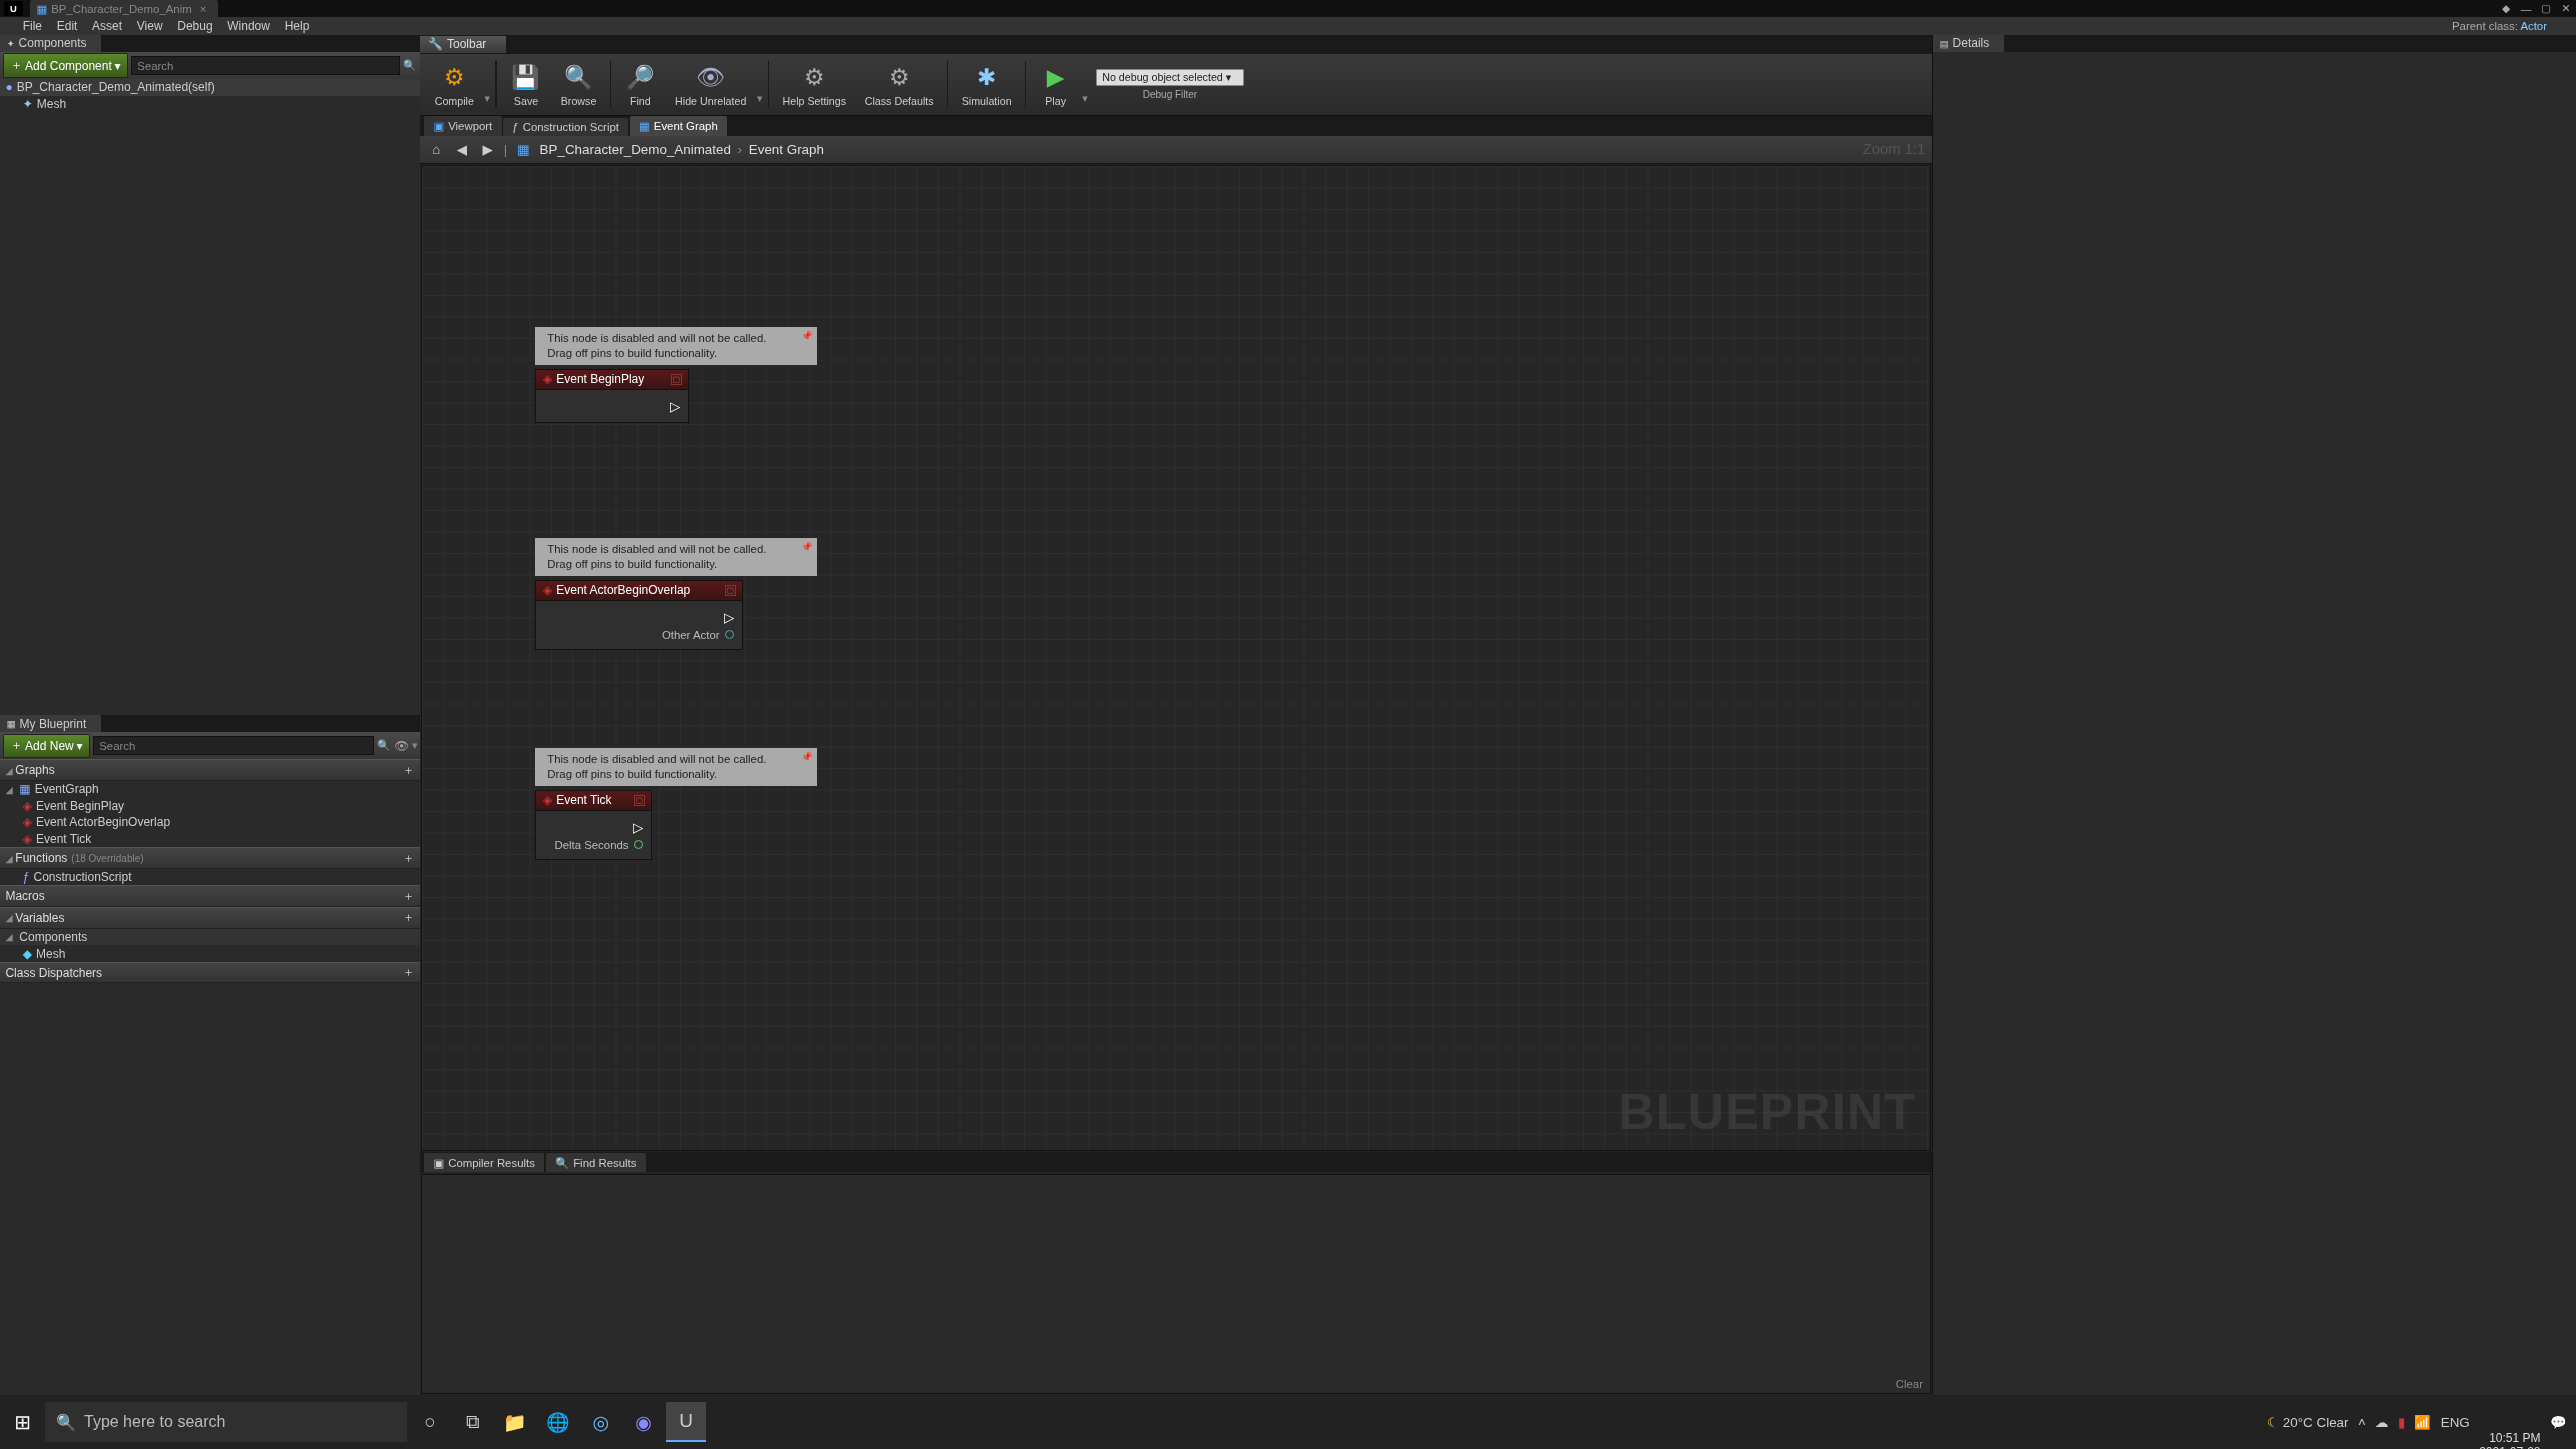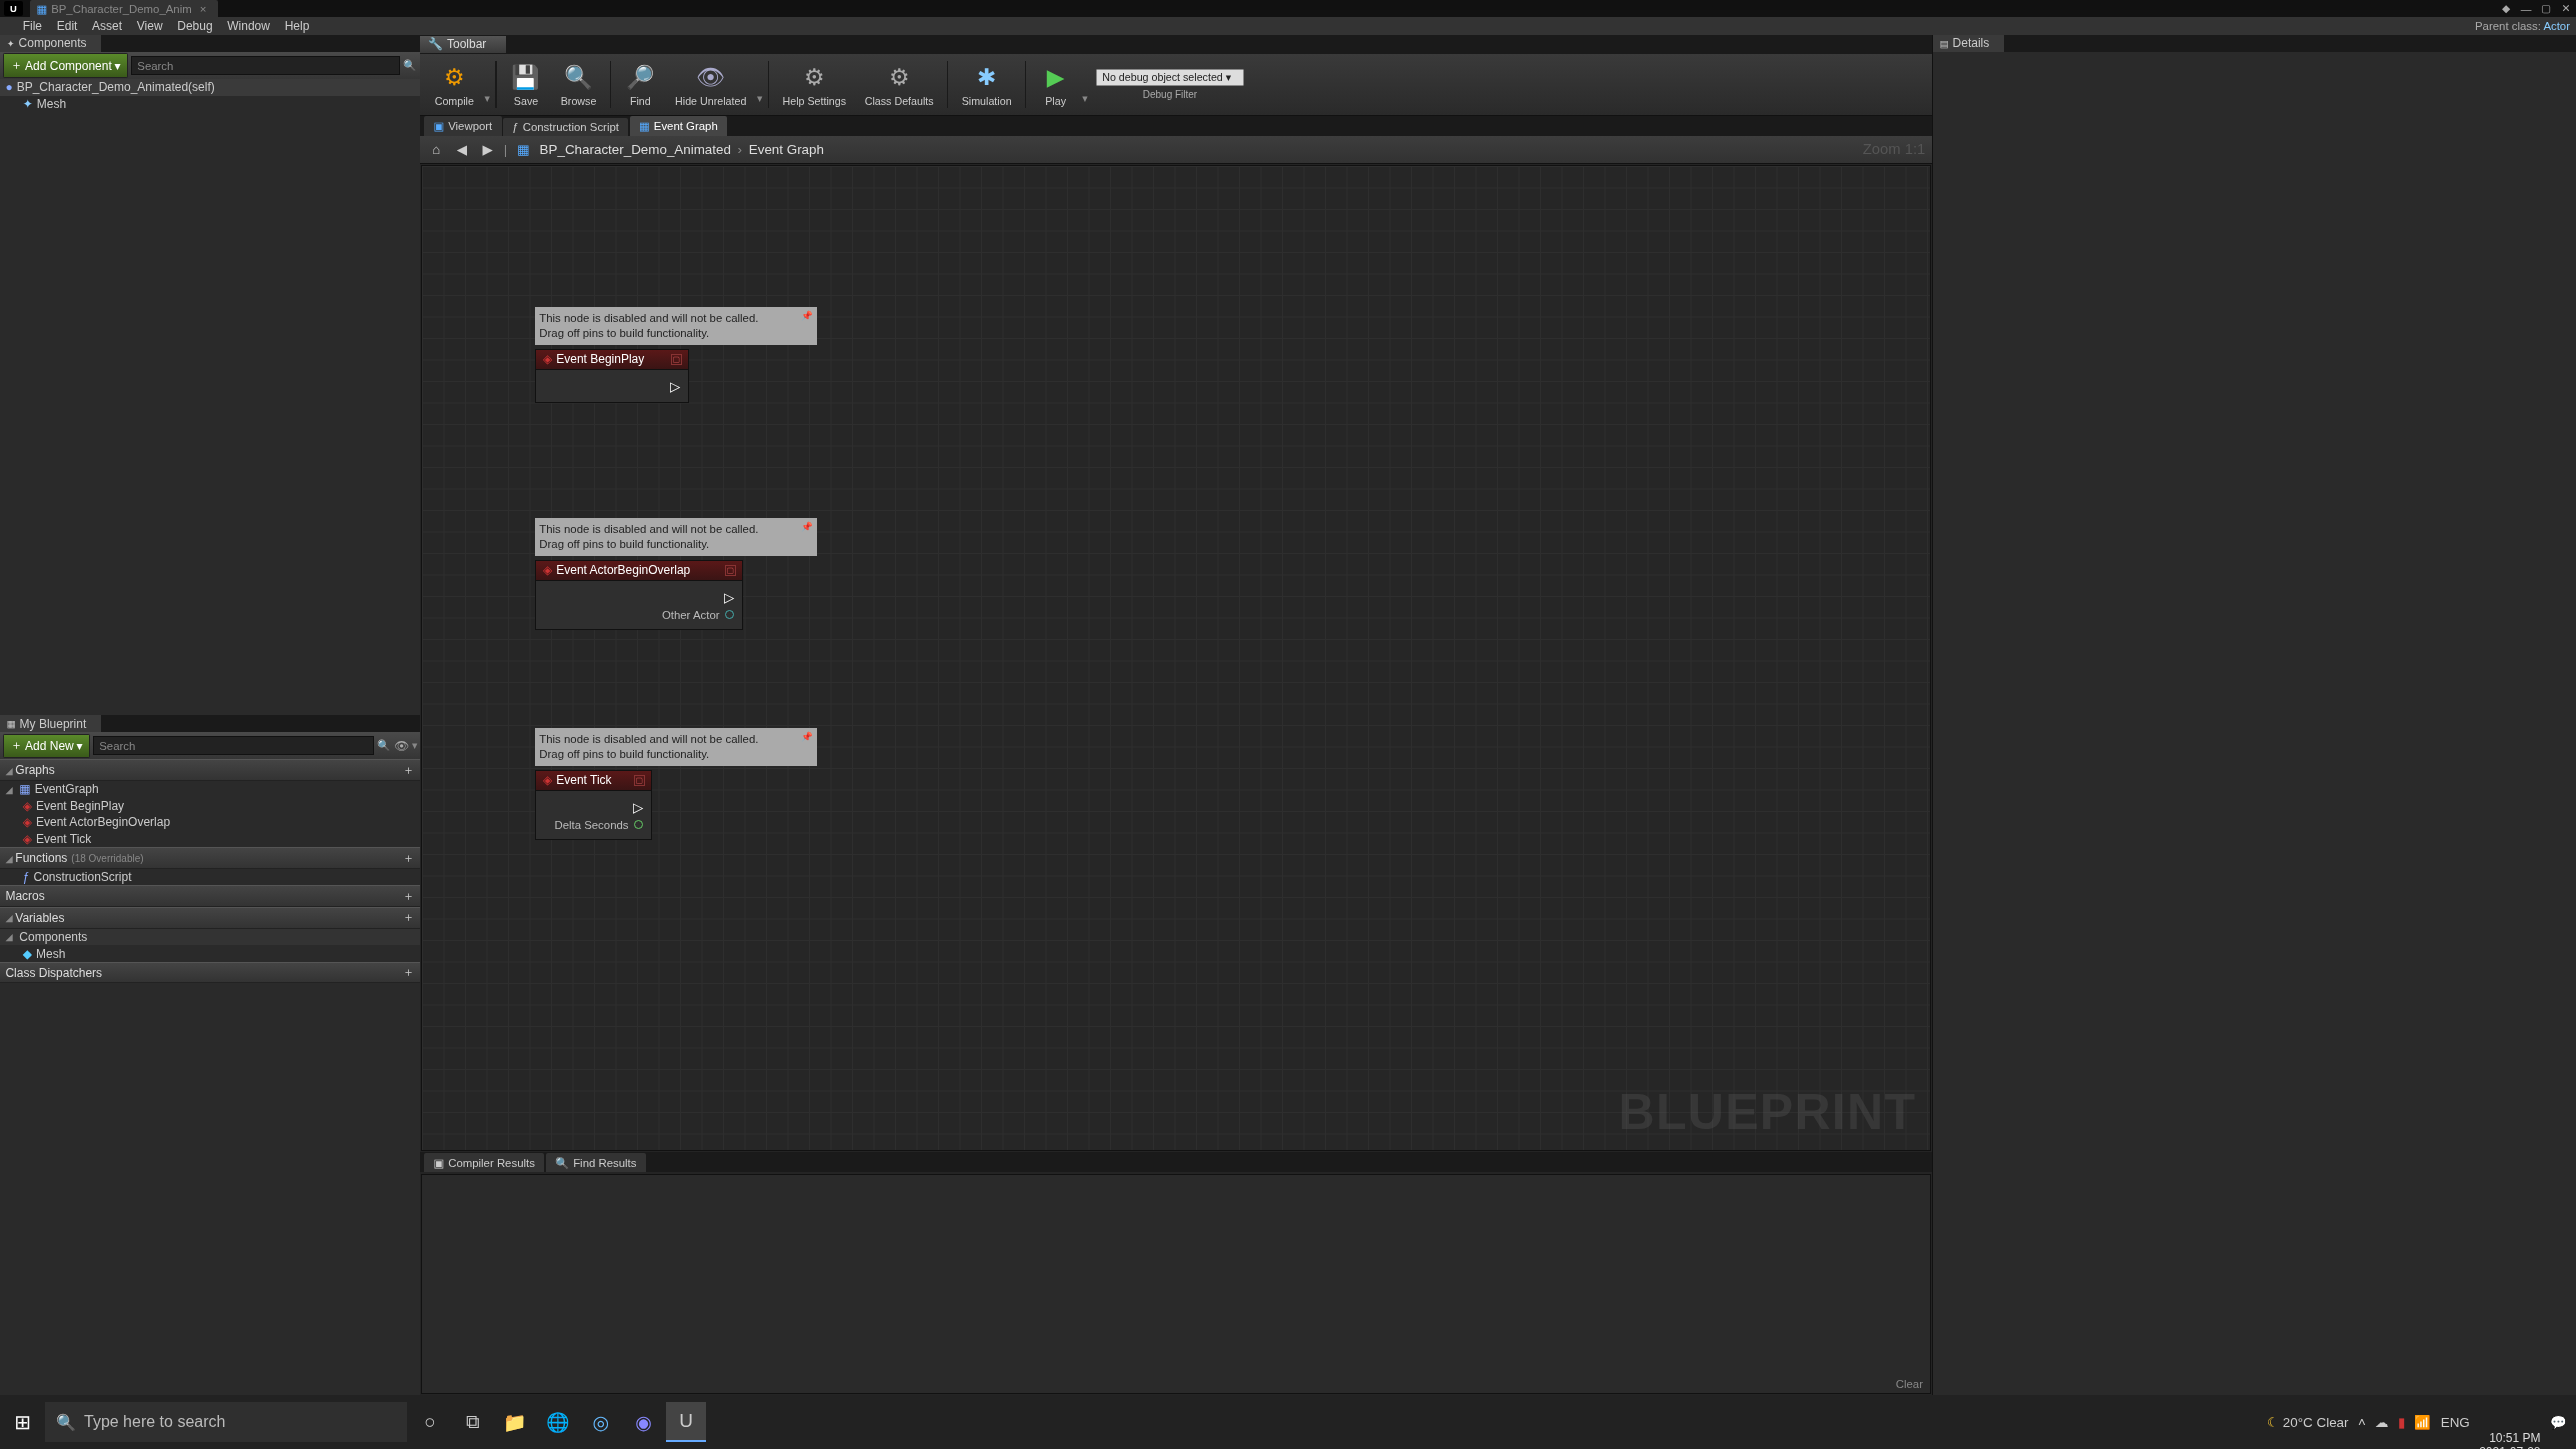--- a/index.html
+++ b/index.html
@@ -8,21 +8,21 @@
 
 .titlebar { height: 17.4px; background: #111; display: flex; align-items: center; font-size: 12px; color: #888; }
 .titlebar .ue-logo { width: 19px; height: 14.8px; margin: 0 4px; background: #000; border-radius: 2px; display: flex; align-items: center; justify-content: center; color: #fff; font-size: 9.4px; font-weight: bold; }
 .titlebar .tab { background: #333; padding: 1.3px 12px 1.3px 6.7px; margin-left: 2.7px; border-radius: 2px 2px 0 0; display: flex; align-items: center; gap: 4px; font-size: 11.4px; }
 .titlebar .spacer { flex: 1; }
 .titlebar .winbtn { width: 20px; height: 14.8px; display: flex; align-items: center; justify-content: center; color: #aaa; font-size: 10.7px; }
 
 
 .menubar { height: 17.4px; background: #333; display: flex; align-items: center; padding-left: 16px; gap: 1.3px; }
 .menubar .item { padding: 1.3px 6.7px; font-size: 12px; color: #ccc; }
-.menubar .right { margin-left: auto; margin-right: 6px; font-size: 11.4px; color: #aaa; } 
+.menubar .right { margin-left: auto; margin-right: 29px; font-size: 11.4px; color: #aaa; } 
 
 
 .main { display: flex; height: calc(100% - 17.4px - 17.4px - 54px); }
 .left-col { width: 420px; display: flex; flex-direction: column; background: #2a2a2a; }
 .center-col { flex: 1; display: flex; flex-direction: column; background: #242424; }
 .right-col { width: 644px; display: flex; flex-direction: column; background: #2a2a2a; border-left: 0.7px solid #111; }
 
 
 .panel-tab { height: 17.4px; background: #1a1a1a; display: flex; align-items: center; }
 .panel-tab .tab { background: #3a3a3a; padding: 1.3px 14.8px 1.3px 6.7px; font-size: 12px; display: flex; align-items: center; gap: 4px; color: #ccc; }
@@ -67,21 +67,21 @@
 
 .graph-wrap { flex: 1; position: relative; background: #262626; background-image:
   linear-gradient(#2e2e2e 0.7px, transparent 0.7px),
   linear-gradient(90deg, #2e2e2e 0.7px, transparent 0.7px);
   background-size: 21.5px 21.5px;
   border: 1.3px solid #111; margin: 1.3px; }
 .graph-caption { position: absolute; top: 34px; left: 50%; transform: translateX(-50%); font-size: 28px; font-weight: bold; color: #b8b8b8; background: rgba(0,0,0,0.15); padding: 2.7px 8px; }
 .watermark { position: absolute; bottom: 9.4px; right: 13.4px; font-size: 50px; font-weight: 800; color: rgba(120,120,120,0.22); letter-spacing: 1.3px; }
 
 .node { position: absolute; width: 284px; }
-.node .comment { background: #aaa; color: #222; font-size: 11.4px; padding: 4px 4px; line-height: 1.3; position:relative;}
+.node .comment { background: #aaa; color: #222; font-size: 11.4px; padding: 4px 12px; line-height: 1.3; position:relative;margin-top:20px;}
 .node .comment .pin { position:absolute; top:2.7px; right:4px; color:#555; font-size:9.4px;}
 .node .title { background: linear-gradient(#5a1818, #3a1414); color: #fff; font-size: 12px; padding: 2.7px 6.7px; display: flex; align-items: center; gap: 4px; margin-top: 4px; border:0.7px solid #111; }
 .node .title .evico { color: #c33; font-size: 12px; }
 .node .title .delico { margin-left: auto; width:10.7px; height:10.7px; border:0.7px solid #833; color:#c55; display:flex;align-items:center;justify-content:center; font-size:8px;}
 .node .body { background: #2f2f2f; border: 0.7px solid #111; border-top: none; padding: 6.7px 8px; font-size: 11.4px; color: #bbb; }
 .node .body .row { display:flex; justify-content:flex-end; align-items:center; gap:5.4px; padding:2px 0;}
 .node .body .execpin { color:#fff; font-size:13.4px;}
 .node .body .datapin { width:9.4px; height:9.4px; border-radius:50%; border:1.3px solid #4aa; display:inline-block;}
 .node .body .datapin.green { border-color:#6c6;}
 

